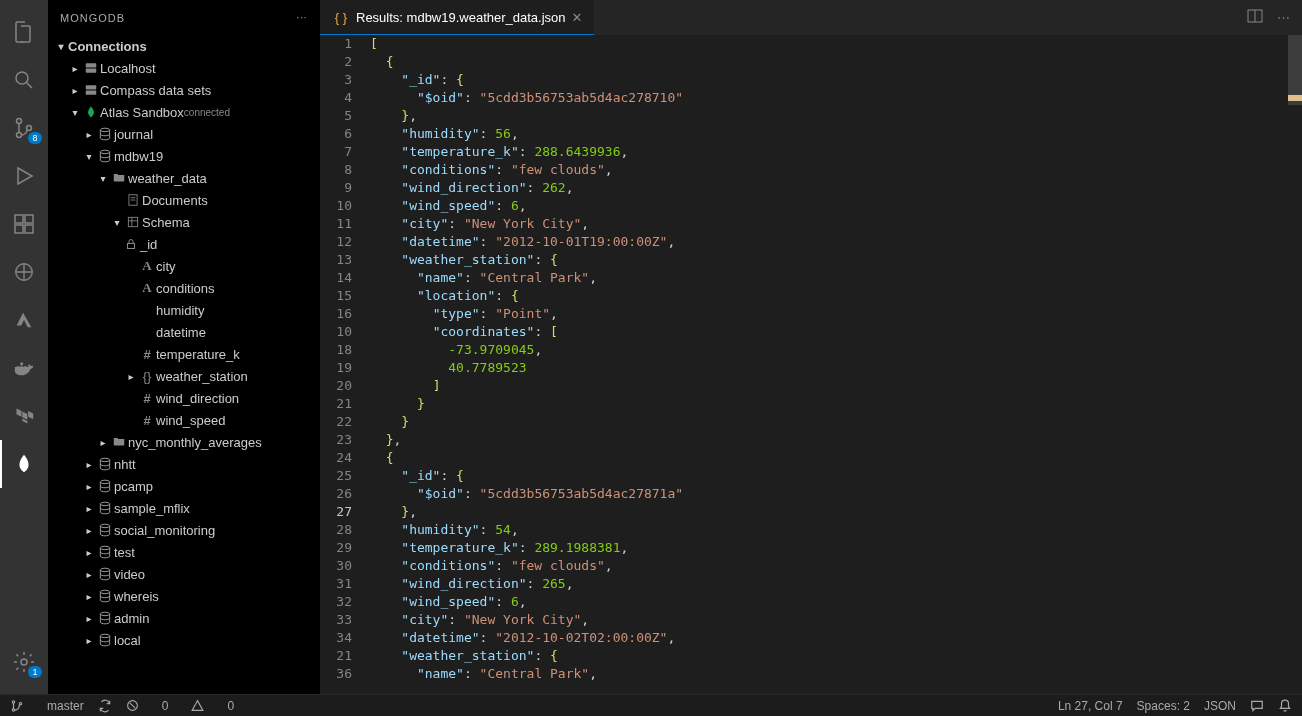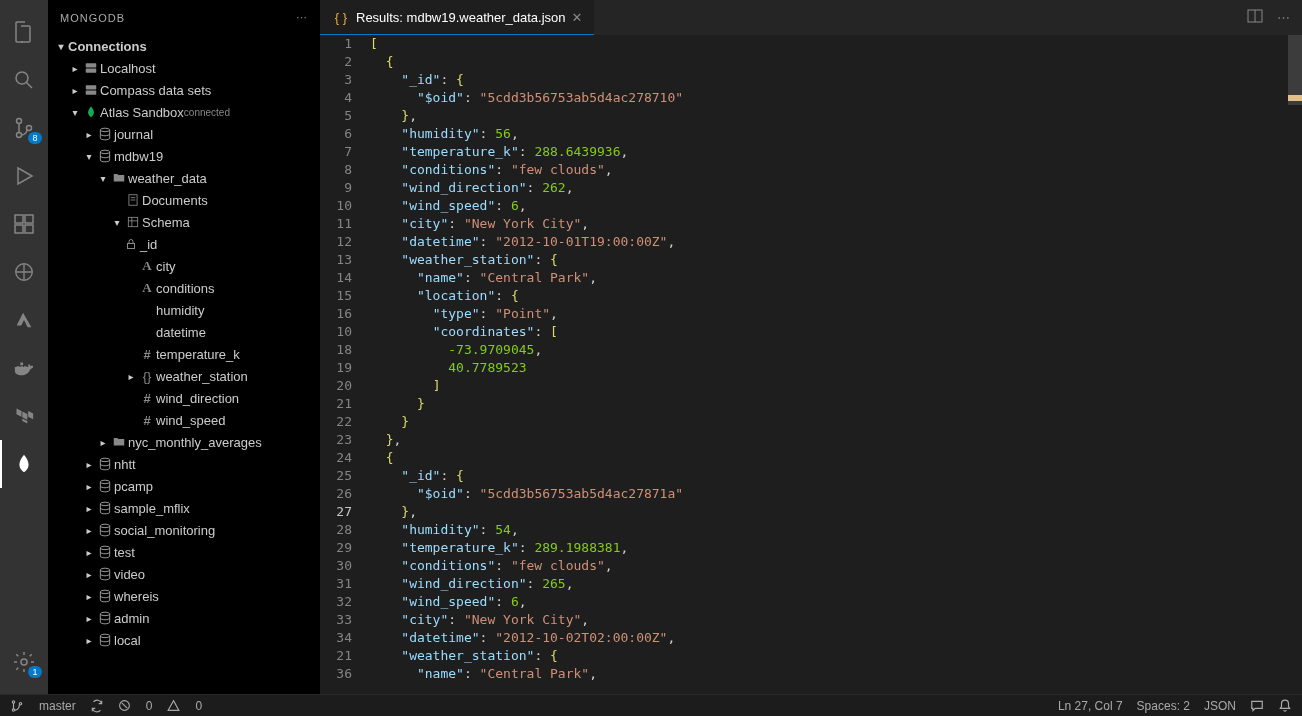--- a/index.html
+++ b/index.html
@@ -83,21 +83,21 @@
 
   .mini-map { position:absolute; right:0; top:0; bottom:0; width:14px; background:transparent; }
   .mini-thumb { position:absolute; right:0; top:0; width:14px; height:70px; background:rgba(200,200,200,0.18); }
   .mini-mark { position:absolute; right:0; width:14px; height:6px; background:#e2c08d; }
 
   .status-bar {
     height: 22px; background: #1c1c1c; color:#aaa; display:flex; align-items:center;
     font-size:12px; padding: 0 10px; gap:14px; border-top:1px solid #2a2a2a;
   }
   .status-bar .grow { flex:1; }
-  .status-item { display:flex; align-items:center; gap:15px; cursor:pointer; }
+  .status-item { display:flex; align-items:center; gap:23px; cursor:pointer; }
 </style>
 </head>
 <body>
 
 <div class="main-layout">
 
   <div class="activity-bar">
     <div class="activity-icon">
       <svg width="24" height="24" viewBox="0 0 24 24" fill="none" stroke="currentColor" stroke-width="1.5">
           <path d="M13 2H5a1 1 0 0 0-1 1v18a1 1 0 0 0 1 1h6"></path>

